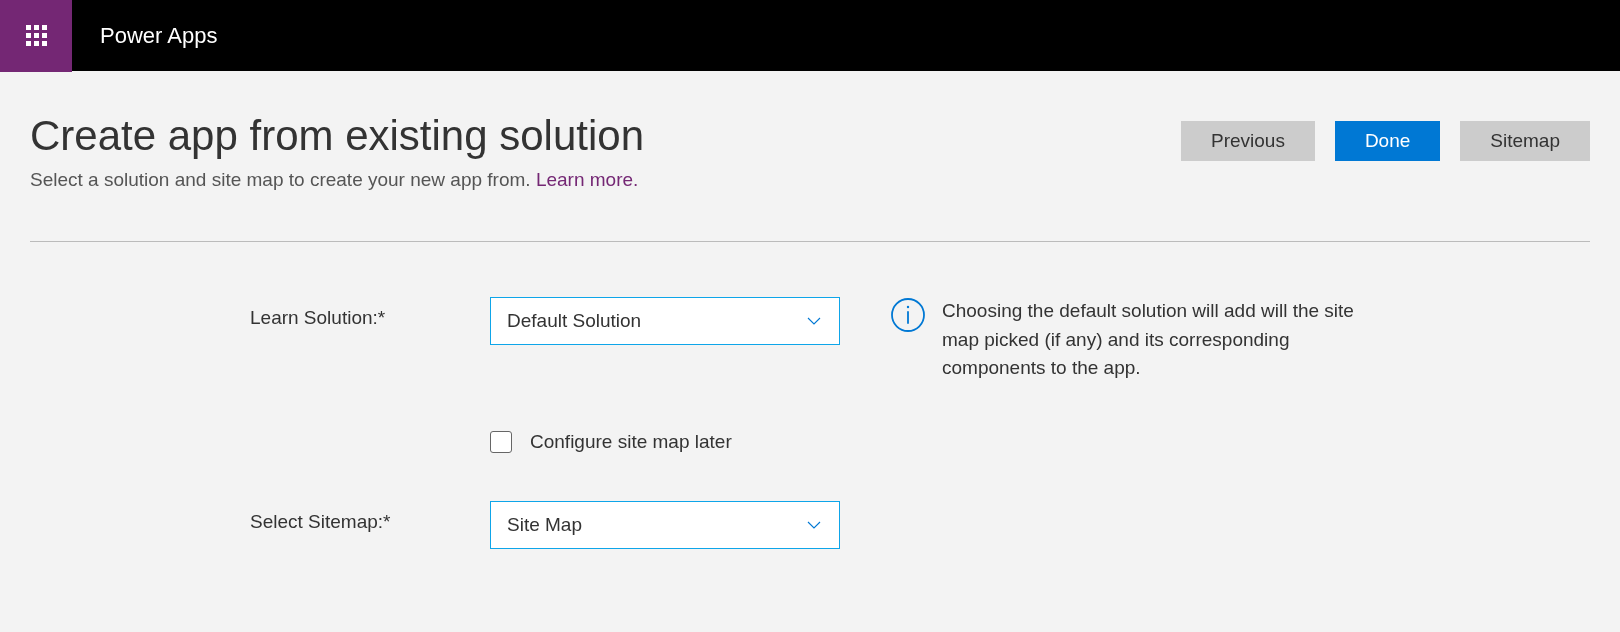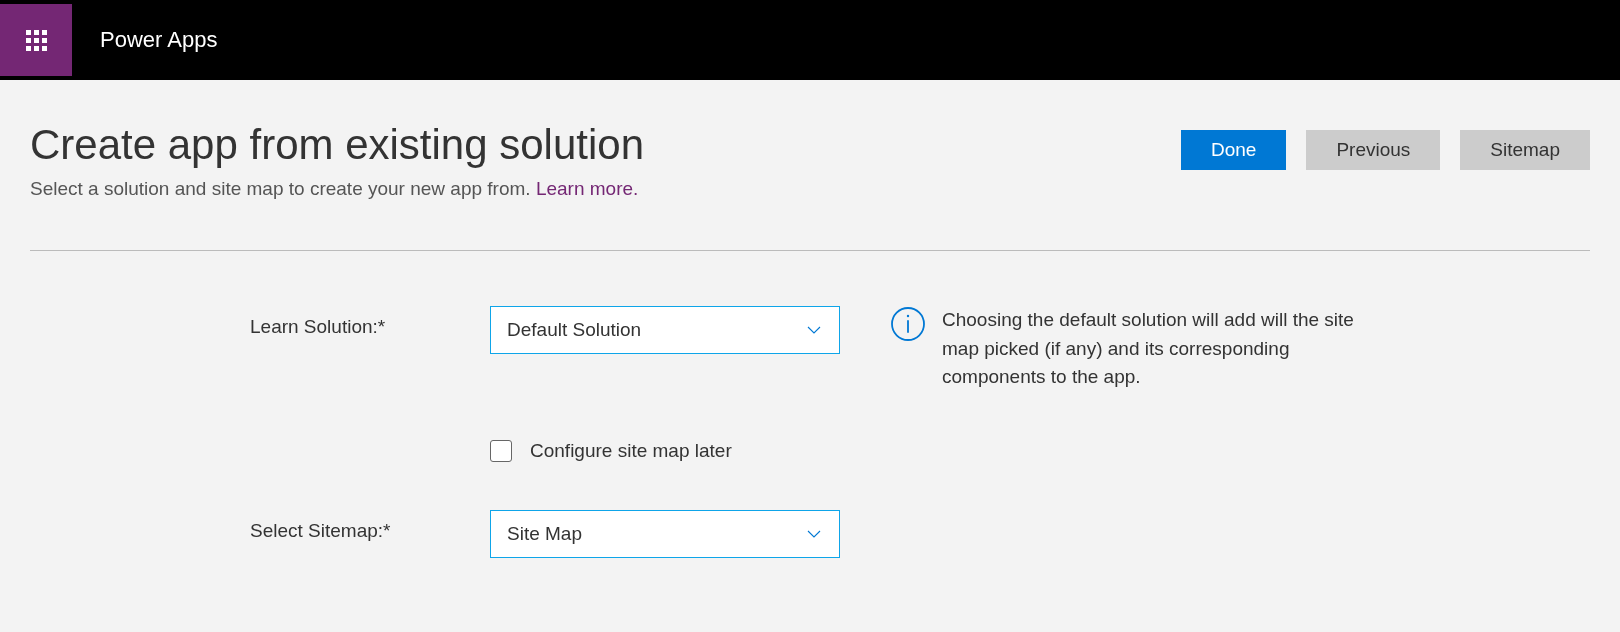--- a/index.html
+++ b/index.html
@@ -10,21 +10,21 @@
     body {
       font-family: "Segoe UI", -apple-system, BlinkMacSystemFont, sans-serif;
       background: #f3f3f3;
       width: 1620px;
       height: 632px;
       overflow: hidden;
     }
     .header {
       display: flex;
       align-items: center;
-      height: 80px;
+      height: 71px;
       background: #000;
       color: #fff;
     }
     .waffle-btn {
       width: 72px;
       height: 72px;
       background: #742774;
       display: flex;
       align-items: center;
       justify-content: center;
@@ -202,22 +202,22 @@
 
 <div class="content">
   <div class="title-row">
     <div class="title-block">
       <h1 class="page-title">Create app from existing solution</h1>
       <p class="subtitle">
         <span>Select a solution and site map to create your new app from. </span><span class="learn-more">Learn more.</span>
       </p>
     </div>
     <div class="actions">
+      <button class="btn btn-secondary">Previous</button>
       <button class="btn btn-primary">Done</button>
-      <button class="btn btn-secondary">Previous</button>
       <button class="btn btn-secondary">Sitemap</button>
     </div>
   </div>
 
   <hr class="divider">
 
   <div class="form-area">
 
     <div class="form-row">
       <div class="form-label">Learn Solution:*</div>

